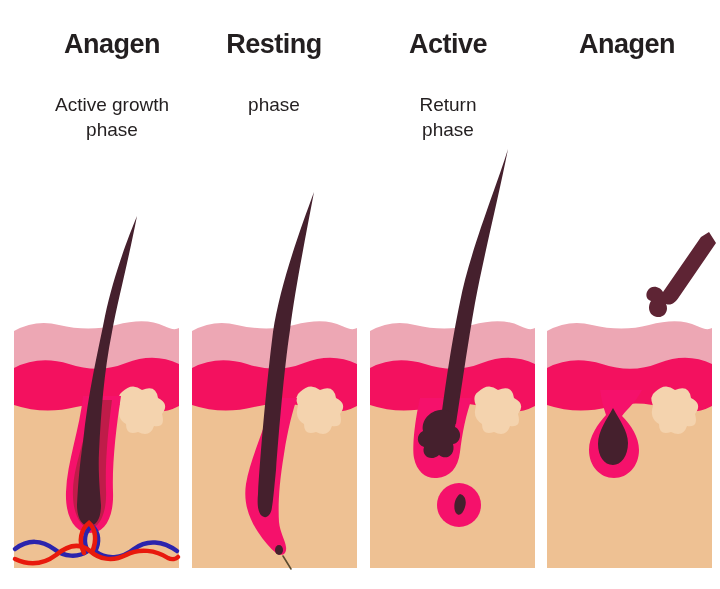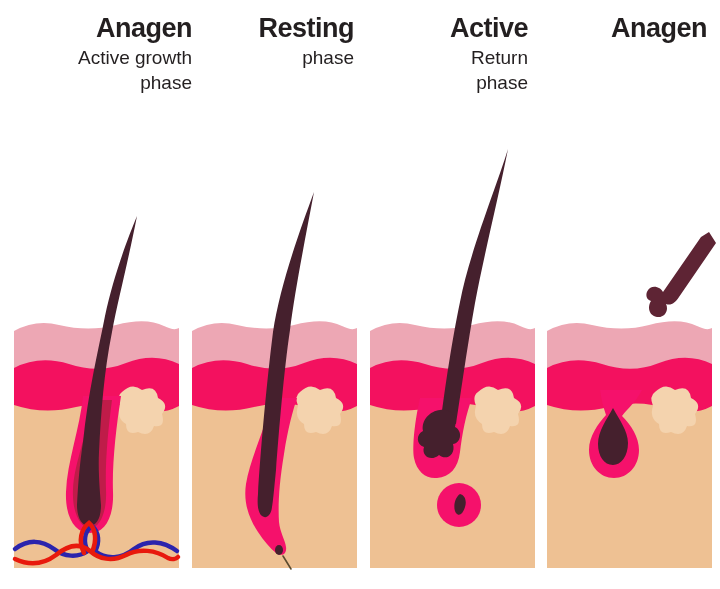--- a/index.html
+++ b/index.html
@@ -1,22 +1,22 @@
 <!DOCTYPE html>
 <html style="--text: #231f20; --epidermis: #eda7b4; --dermis: #f3115f; --tan: #eec193; --gland: #f4d3ae; --hair: #45202d; --hairShed: #5e2434; --follicle: #f5116b; --follicleInner: #bf1c49; --vesselRed: #e8190d; --vesselBlue: #2b24ad; --logoB: #5b6571; --logoD: #58b53e; --logoBody: #3b4347; --logoDetails: #99a38d;"><head>
 <meta charset="utf-8">
 <style>
   html,body{margin:0;padding:0;background:#fff;}
   .stage{
     position:relative;width:720px;height:589px;background:#fff;overflow:hidden;
     font-family:"Liberation Sans","DejaVu Sans",sans-serif;color:var(--text);
   }
-  .panel-head{position:absolute;top:12px;width:160px;text-align:right;}
+  .panel-head{position:absolute;top:28px;width:160px;text-align:center;}
   .panel-title{font-size:27px;font-weight:600;line-height:1.22;letter-spacing:-0.5px;color:var(--text);}
-  .panel-sub{font-size:19px;font-weight:400;line-height:1.32;color:var(--text);}
+  .panel-sub{font-size:19px;font-weight:400;line-height:1.32;margin-top:31px;color:var(--text);}
   .panel-sub:empty,.panel-title div:empty{display:none;}
   .illustration{position:absolute;left:0;top:0;}
   .f-epi{fill:var(--epidermis);}
   .f-derm{fill:var(--dermis);}
   .f-tan{fill:var(--tan);}
   .f-gland{fill:var(--gland);}
   .f-hair{fill:var(--hair);}
   .f-hairshed{fill:var(--hairShed);}
   .f-fol{fill:var(--follicle);}
   .f-folin{fill:var(--follicleInner);}

